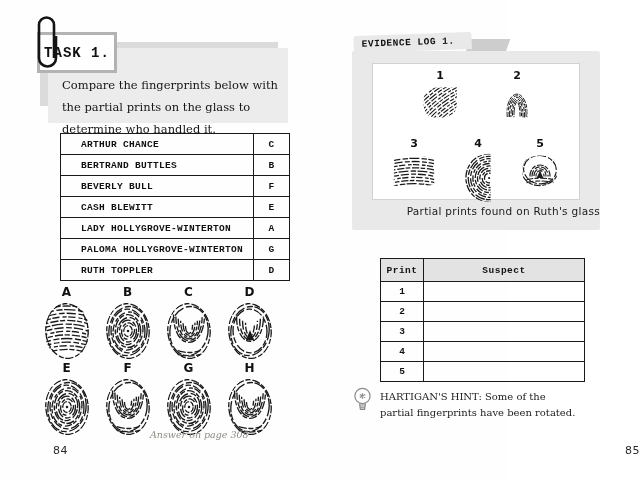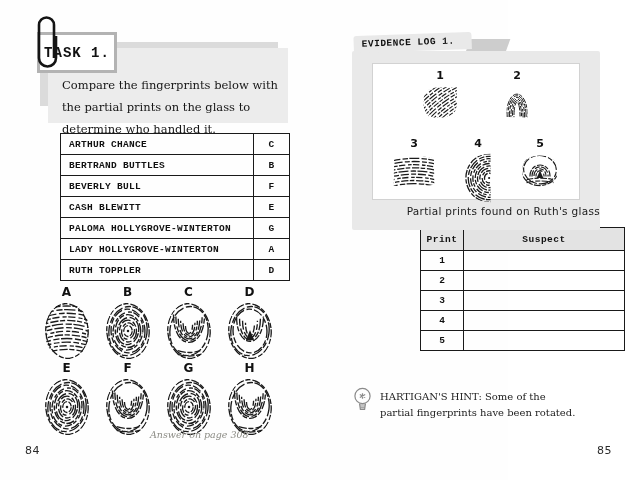--- a/index.html
+++ b/index.html
@@ -13,48 +13,48 @@
   .task-box{left:37px;top:32px;width:80px;height:41px;background:#fff;border:3px solid #b3b3b3;
     display:flex;align-items:center;justify-content:center;z-index:2;}
   .task-box span{font-family:"Liberation Mono",monospace;font-weight:bold;font-size:14px;letter-spacing:1px;color:#111;}
   .paperclip{left:33px;top:16px;z-index:3;}
   .instruction{left:62px;top:74px;width:224px;font-family:"DejaVu Serif",serif;font-size:11.5px;line-height:22px;color:#161616;}
 
   table{border-collapse:collapse;}
   .suspect-table{left:60px;top:133px;}
   .suspect-table table{width:230px;}
   .suspect-table td{border:1px solid #1a1a1a;height:18px;font-family:"Liberation Mono",monospace;font-weight:bold;font-size:9.5px;letter-spacing:0.3px;color:#111;}
-  .suspect-table td.name{padding-left:8px;}
+  .suspect-table td.name{padding-left:20px;}
   .suspect-table td.letter{width:33px;text-align:center;}
 
   .fp-grid{left:36px;top:286px;display:grid;grid-template-columns:repeat(4,61px);}
   .fp-cell{height:76px;display:flex;flex-direction:column;align-items:center;}
   .fp-label{font-size:12px;font-weight:bold;line-height:13px;color:#111;}
   .answer-note{left:150px;top:429px;width:136px;text-align:left;font-family:"DejaVu Serif",serif;font-style:italic;font-size:9.5px;color:#8c8c85;}
-  .pagenum{font-size:11px;color:#2a2a2a;letter-spacing:0.5px;}
+  .pagenum{font-size:11px;color:#2a2a2a;letter-spacing:0.5px;margin-left:28px;}
   .pn-left{left:25px;top:444px;}
   .pn-right{left:597px;top:444px;}
 
   
   .folder{left:352px;top:36px;width:248px;height:194px;}
   .folder-tab{left:2px;top:0;width:118px;height:17px;background:#e9e9e9;border-radius:3px 3px 0 0;
     transform:rotate(-2deg);transform-origin:left bottom;z-index:2;
     font-family:"Liberation Mono",monospace;font-weight:bold;font-size:9.5px;letter-spacing:0.5px;
     line-height:17px;padding-left:8px;color:#111;}
   .folder-fold{left:116px;top:3px;width:40px;height:13px;background:#cdcdcd;transform:skewX(-20deg);z-index:1;}
   .folder-body{left:0;top:15px;width:248px;height:179px;background:#e9e9e9;border-radius:2px;z-index:1;}
   .evidence-panel{left:20px;top:27px;width:208px;height:137px;background:#fff;border:1px solid #d2d2d2;z-index:2;}
   .pp-row{display:flex;justify-content:center;align-items:flex-start;}
   .pp-row1{margin-top:5px;gap:42px;}
   .pp-row2{margin-top:13px;gap:24px;}
   .pp-item{display:flex;flex-direction:column;align-items:center;}
   .pp-label{font-size:11px;font-weight:bold;line-height:13px;margin-bottom:2px;color:#111;}
   .evidence-caption{left:0;top:169px;width:248px;text-align:right;font-size:10.5px;letter-spacing:0.3px;color:#1b1b1b;z-index:2;}
 
-  .log-table{left:380px;top:227px;margin-left:40px;}
+  .log-table{left:380px;top:258px;}
   .log-table table{width:205px;}
   .log-table th{background:#e3e3e3;height:20px;border:1px solid #1a1a1a;font-family:"Liberation Mono",monospace;font-weight:bold;font-size:9.5px;letter-spacing:0.5px;color:#111;}
   .log-table td{border:1px solid #1a1a1a;height:17px;font-family:"Liberation Mono",monospace;font-weight:bold;font-size:9.5px;text-align:center;color:#111;}
   .log-table td.print-col,.log-table th.print-col{width:40px;}
 
   .hint-icon{left:352px;top:387px;}
   .hint-text{left:380px;top:389px;width:198px;font-family:"DejaVu Serif",serif;font-size:10px;line-height:15.5px;color:#222;}
 </style>
 </head>
 <body>
@@ -87,26 +87,26 @@
           </tr>
           <tr>
             <td class="name">BEVERLY BULL</td>
             <td class="letter">F</td>
           </tr>
           <tr>
             <td class="name">CASH BLEWITT</td>
             <td class="letter">E</td>
           </tr>
           <tr>
+            <td class="name">LADY HOLLYGROVE-WINTERTON</td>
+            <td class="letter">A</td>
+          </tr>
+          <tr>
             <td class="name">PALOMA HOLLYGROVE-WINTERTON</td>
             <td class="letter">G</td>
-          </tr>
-          <tr>
-            <td class="name">LADY HOLLYGROVE-WINTERTON</td>
-            <td class="letter">A</td>
           </tr>
           <tr>
             <td class="name">RUTH TOPPLER</td>
             <td class="letter">D</td>
           </tr>
         </tbody>
       </table>
   </div>
 
   <div class="abs fp-grid">

